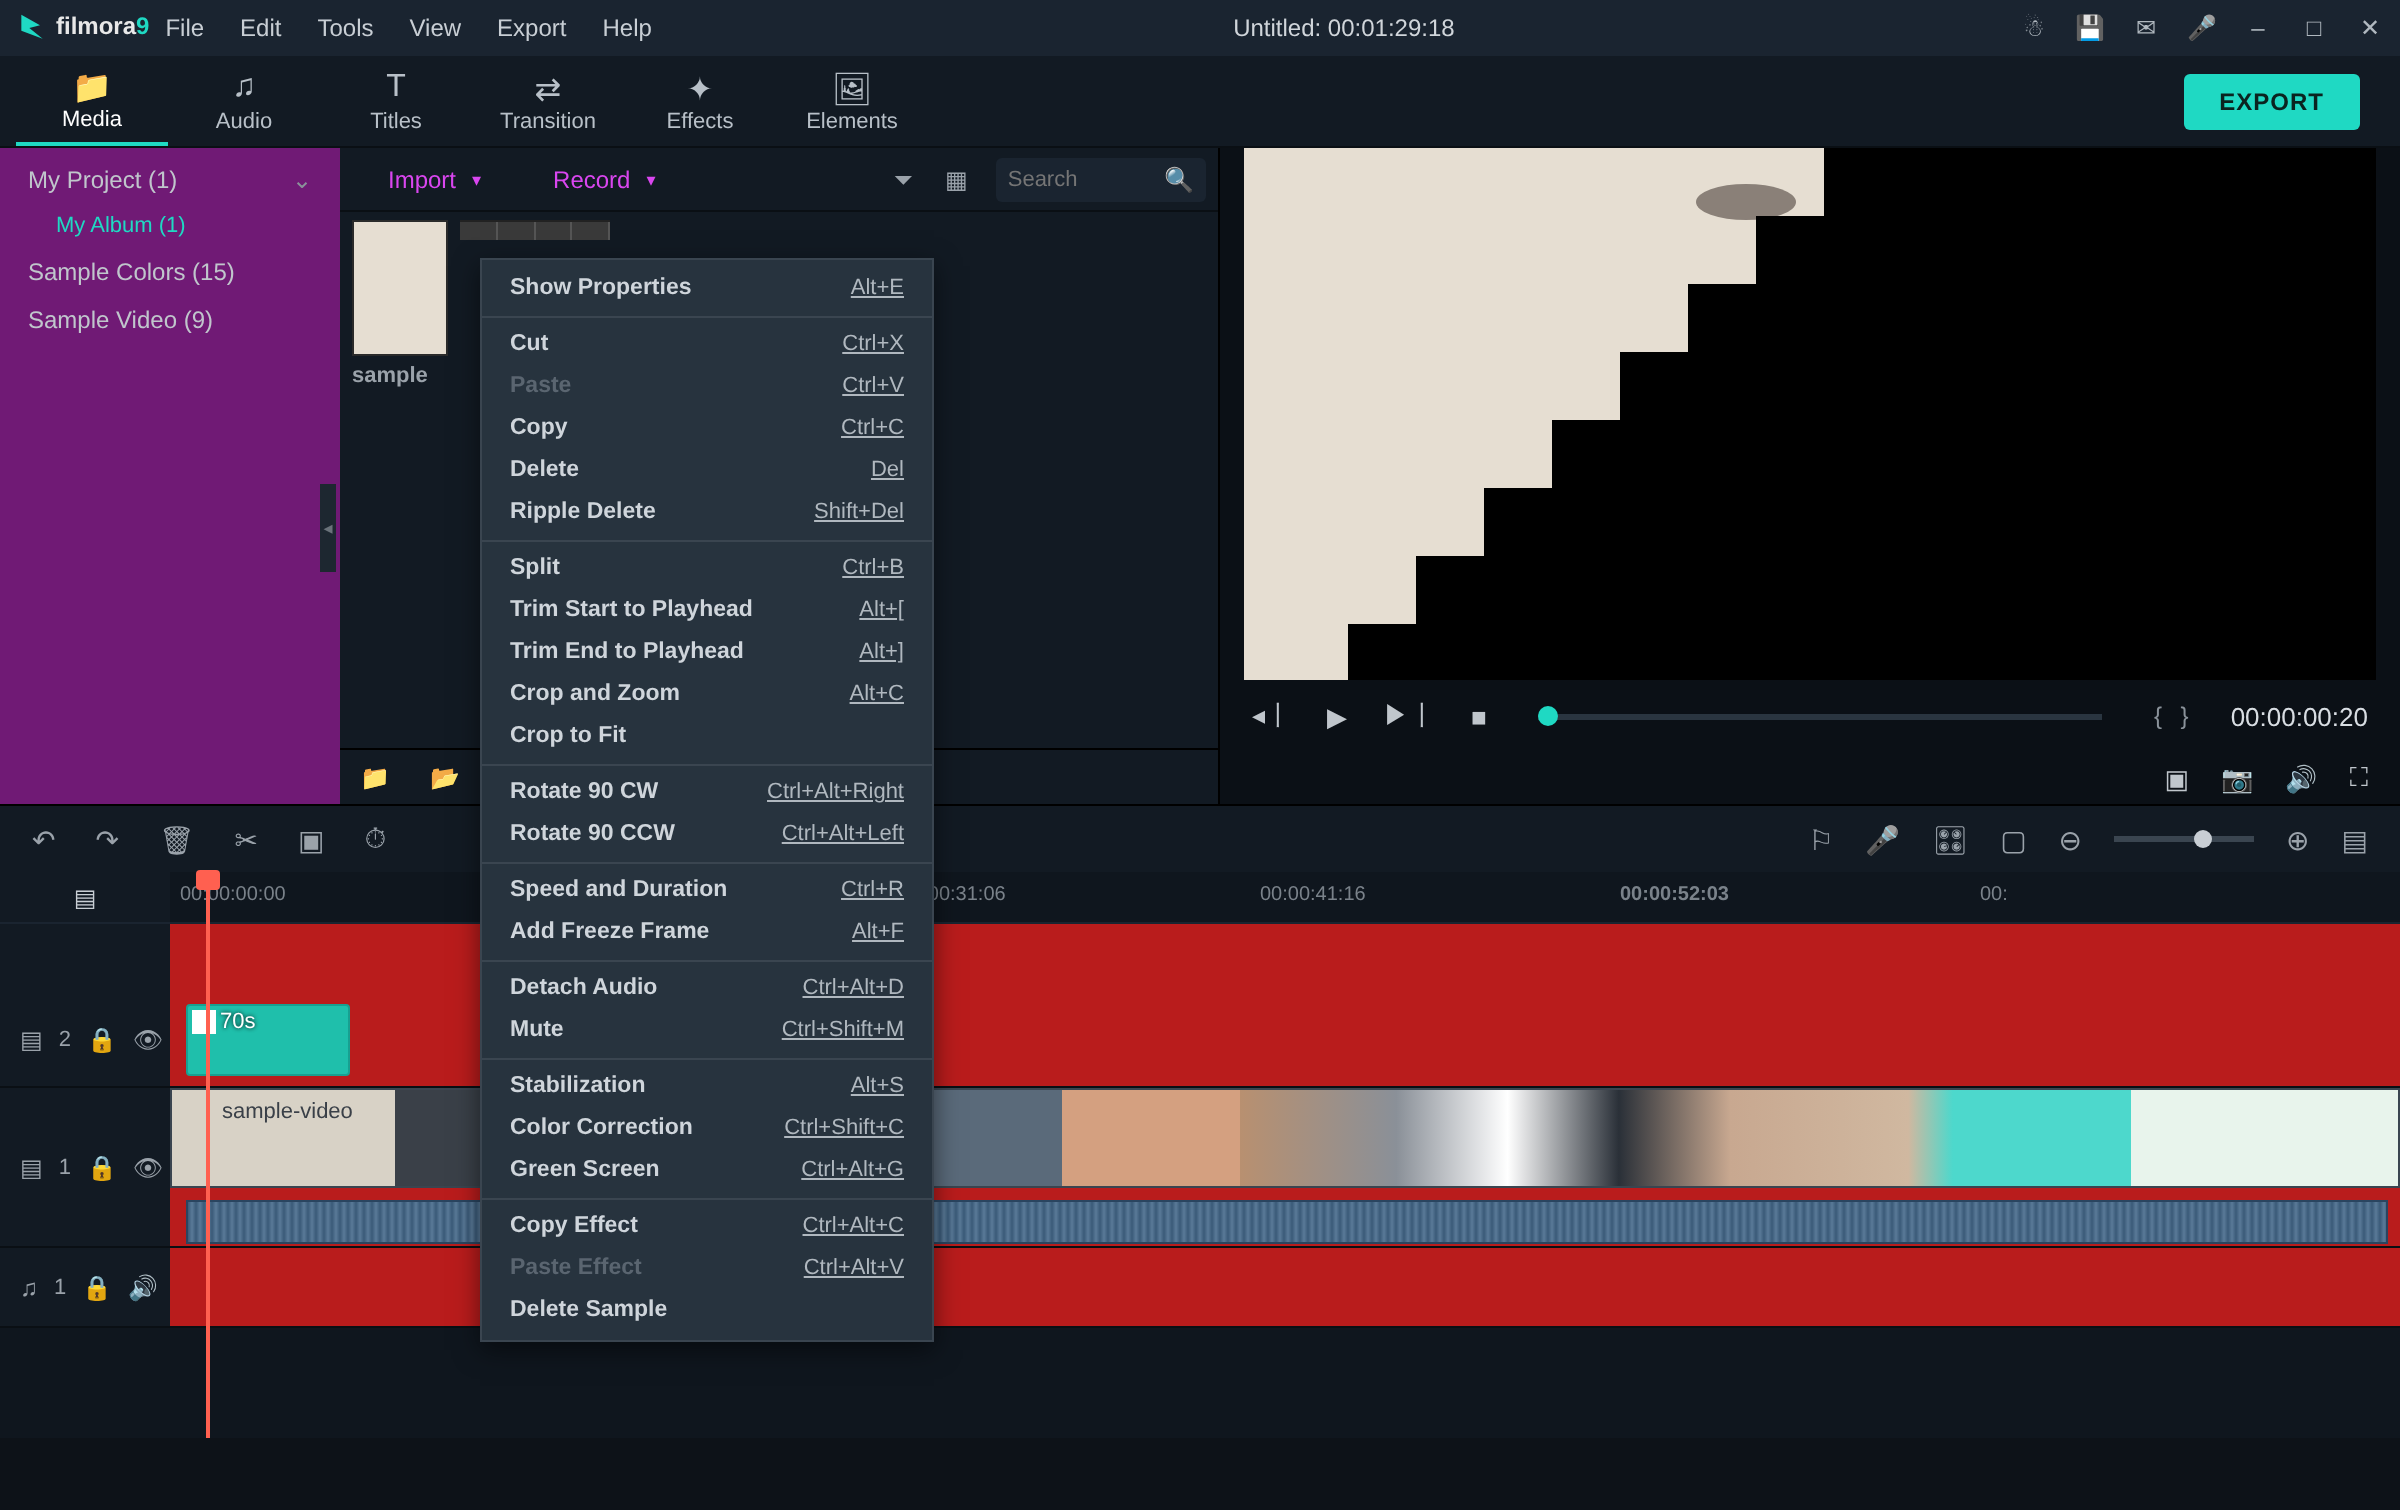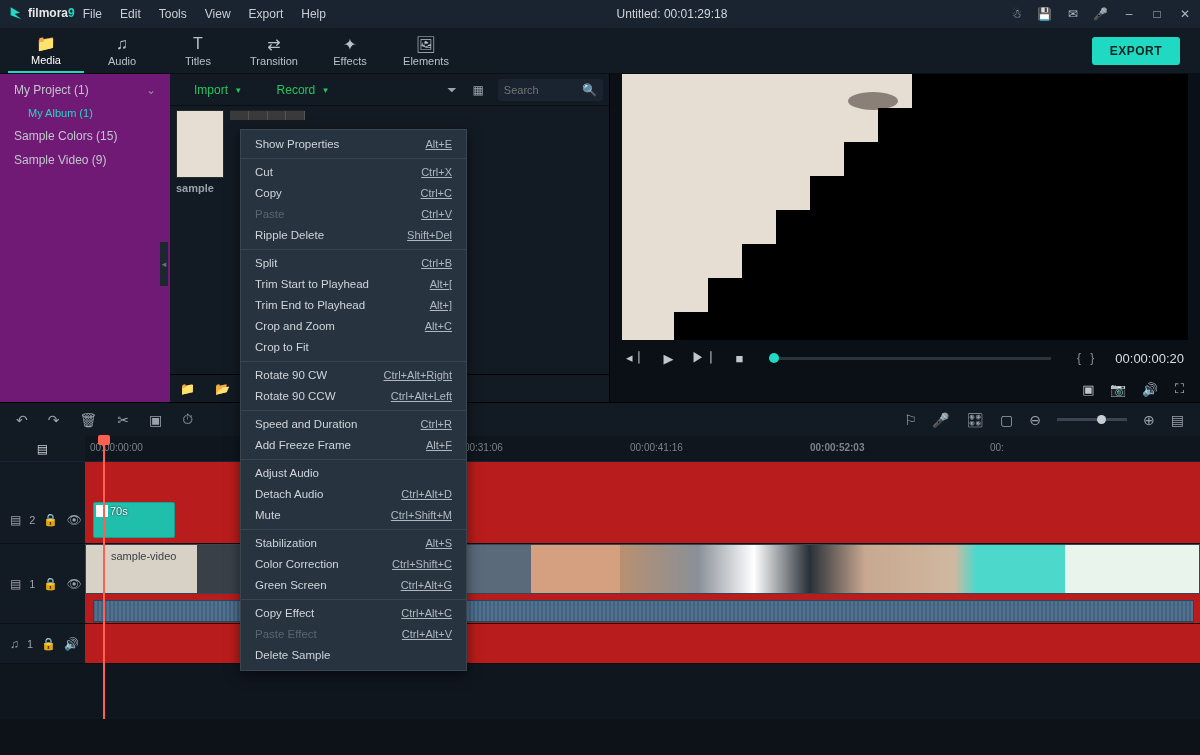--- a/index.html
+++ b/index.html
@@ -18,21 +18,21 @@
 .tool-icon{font-size:16px;height:18px;}
 .export-btn{margin-left:auto;margin-right:12px;background:#1fd9c3;color:#0a2420;font-weight:700;font-size:12px;padding:7px 18px;border-radius:3px;cursor:pointer;letter-spacing:0.5px;}
 .main-row{height:328px;display:flex;background:#0f161e;}
 .left-panel{width:610px;display:flex;border-right:1px solid #000;}
 .sidebar{width:170px;background:#701a75;padding-top:4px;}
 .side-item{padding:5px 14px;display:flex;justify-content:space-between;align-items:center;color:#c0c6cc;cursor:pointer;}
 .side-item.sub{padding-left:28px;color:#1fd9c3;font-size:11px;}
 .chevron{color:#8a929a;}
 .media-area{flex:1;background:#121a23;display:flex;flex-direction:column;}
 .media-header{height:32px;display:flex;align-items:center;padding:0 6px;border-bottom:1px solid #0a0f14;}
-.mh-btn{padding:4px 18px;color:#22c55e;cursor:pointer;display:flex;align-items:center;gap:8px;}
+.mh-btn{padding:4px 18px;color:#d946ef;cursor:pointer;display:flex;align-items:center;gap:8px;}
 .mh-icon{color:#9aa2aa;cursor:pointer;padding:0 8px;}
 .search-box{flex:1;max-width:110px;background:#1a2430;border-radius:3px;height:22px;display:flex;align-items:center;padding:0 6px;margin-left:6px;}
 .search-input{background:transparent;border:none;color:#c8ced4;width:100%;font-size:11px;outline:none;}
 .search-icon{color:#9aa2aa;}
 .media-grid{flex:1;padding:8px;position:relative;}
 .thumb{width:48px;position:absolute;}
 .thumb-box{width:48px;height:68px;background:#e6ded2;border:1px solid #2a2a2a;}
 .thumb-strip{height:10px;background:#3a3a3a;border-top:1px solid #222;display:flex;}
 .thumb-strip span{flex:1;border-right:1px solid #555;}
 .thumb-label{color:#9aa2aa;font-size:11px;margin-top:4px;font-weight:bold;}
@@ -67,21 +67,21 @@
 .clip-70s{left:8px;width:82px;background:#1fbfab;border:1px solid #17a091;}
 .clip-label{position:absolute;top:2px;left:4px;color:#fff;font-size:11px;text-shadow:0 0 2px #000;z-index:2;}
 .pin-icon{position:absolute;top:2px;left:2px;width:12px;height:12px;background:#fff;z-index:1;}
 .video-clip{left:8px;right:6px;top:4px;height:50px;background:linear-gradient(90deg,#d8d2c6 0%,#d8d2c6 10%,#3a4048 10%,#3a4048 20%,#c89060 20%,#c89060 30%,#5a6a7a 30%,#5a6a7a 40%,#d4a080 40%,#d4a080 48%,#b89070 48%,#8a9098 55%,#ffffff 60%,#2a3038 65%,#c8a890 70%,#d0b8a0 78%,#4dd8cc 80%,#4dd8cc 88%,#e8f4ec 88%,#e8f4ec 100%);border:1px solid #3a4550;}
 .video-clip-text{position:absolute;top:6px;left:26px;color:#3a4048;font-size:11px;font-weight:500;}
 .sel-box{position:absolute;left:8px;top:56px;width:28px;height:22px;border:1px dashed #ff8070;}
 .audio-wave{position:absolute;left:8px;right:6px;top:56px;height:22px;background:#4a6a8a;background-image:repeating-linear-gradient(90deg,#3a5a78 0px,#5a7a98 2px,#3a5a78 4px);border:1px solid #2a4560;}
 .ctx-menu{position:absolute;left:240px;top:129px;width:227px;background:#27333e;border:1px solid #3a4550;z-index:50;padding:4px 0;box-shadow:0 4px 12px rgba(0,0,0,0.5);}
 .ctx-item{display:flex;padding:3px 14px;color:#cfd5db;font-size:11.5px;cursor:pointer;line-height:15px;}
 .ctx-item.disabled{color:#5a6570;}
-.ctx-label{flex:1;}
+.ctx-label{flex:1;font-weight:bold;}
 .ctx-short{color:#b0b8bf;font-size:11px;text-decoration:underline;}
 .ctx-sep{height:1px;background:#3a4550;margin:3px 0;}
 .thead-icon{font-size:12px;}
 .media-bottom{height:28px;border-top:1px solid #000;display:flex;align-items:center;padding:0 10px;gap:20px;color:#9aa2aa;}
 svg{display:block}
 </style>
 </head>
 <body>
 
 <div class="title-bar">
@@ -321,29 +321,33 @@
 <div class="ctx-menu" id="ctx-menu">
     <div class="ctx-item">
       <span class="ctx-label">Show Properties</span>
       <span class="ctx-short">Alt+E</span>
     </div>
     <div class="ctx-sep"></div>
     <div class="ctx-item">
       <span class="ctx-label">Cut</span>
       <span class="ctx-short">Ctrl+X</span>
     </div>
-    <div class="ctx-item">
-      <span class="ctx-label">Copy</span>
-      <span class="ctx-short">Ctrl+C</span>
-    </div>
     <div class="ctx-item disabled">
       <span class="ctx-label">Paste</span>
       <span class="ctx-short">Ctrl+V</span>
     </div>
     <div class="ctx-item">
+      <span class="ctx-label">Copy</span>
+      <span class="ctx-short">Ctrl+C</span>
+    </div>
+    <div class="ctx-item">
+      <span class="ctx-label">Delete</span>
+      <span class="ctx-short">Del</span>
+    </div>
+    <div class="ctx-item">
       <span class="ctx-label">Ripple Delete</span>
       <span class="ctx-short">Shift+Del</span>
     </div>
     <div class="ctx-sep"></div>
     <div class="ctx-item">
       <span class="ctx-label">Split</span>
       <span class="ctx-short">Ctrl+B</span>
     </div>
     <div class="ctx-item">
       <span class="ctx-label">Trim Start to Playhead</span>
@@ -373,24 +377,20 @@
     <div class="ctx-sep"></div>
     <div class="ctx-item">
       <span class="ctx-label">Speed and Duration</span>
       <span class="ctx-short">Ctrl+R</span>
     </div>
     <div class="ctx-item">
       <span class="ctx-label">Add Freeze Frame</span>
       <span class="ctx-short">Alt+F</span>
     </div>
     <div class="ctx-sep"></div>
-    <div class="ctx-item">
-      <span class="ctx-label">Adjust Audio</span>
-      <span class="ctx-short"></span>
-    </div>
     <div class="ctx-item">
       <span class="ctx-label">Detach Audio</span>
       <span class="ctx-short">Ctrl+Alt+D</span>
     </div>
     <div class="ctx-item">
       <span class="ctx-label">Mute</span>
       <span class="ctx-short">Ctrl+Shift+M</span>
     </div>
     <div class="ctx-sep"></div>
     <div class="ctx-item">

